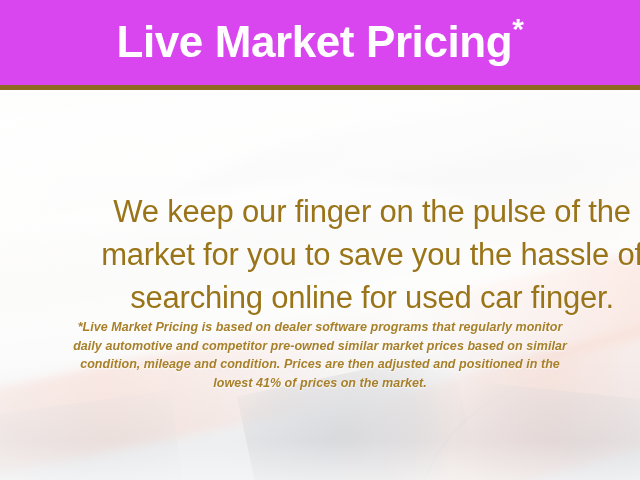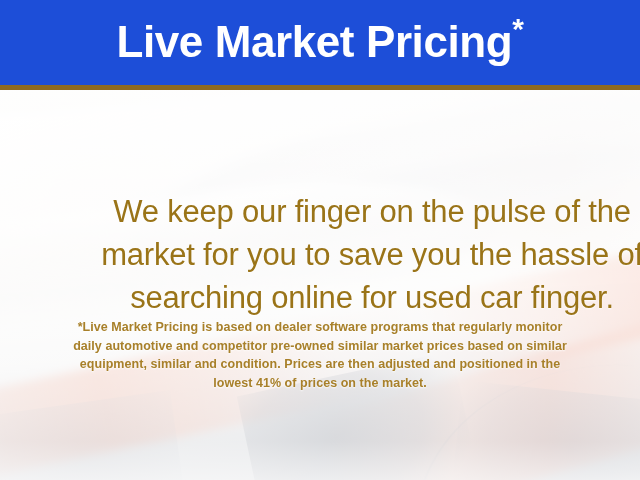--- a/index.html
+++ b/index.html
@@ -232,21 +232,21 @@
         rgba(255,255,255,0.86) 100%);
   }
 
   
   .header-band {
     position: absolute;
     left: 0;
     top: 0;
     width: 640px;
     height: 88px;
-    background: #1d4ed8;
+    background: #d946ef;
     box-sizing: border-box;
     display: flex;
     align-items: center;
     justify-content: center;
   }
   .header-band-edge {
     position: absolute;
     left: 0;
     top: 85px;
     width: 640px;
@@ -299,20 +299,21 @@
     top: 318px;
     width: 640px;
     text-align: center;
     color: #a8802a;
     font-size: 12.5px;
     font-weight: bold;
     line-height: 18.5px;
     letter-spacing: 0.05px;
     margin: 0;
     text-shadow: 0 1px 2px rgba(255,255,255,0.9);
+    font-style: italic;
   }
   .disclaimer-line { display: block; white-space: nowrap; }
 </style>
 </head>
 <body>
 
 <div id="stage">
 
   <div class="photo">
     <div class="bg-warm-left"></div>
@@ -338,17 +339,17 @@
 
   <p class="headline">
     <span class="headline-line">We keep our finger on the pulse of the</span>
     <span class="headline-line">market for you to save you the hassle of</span>
     <span class="headline-line">searching online for used car finger.</span>
   </p>
 
   <p class="disclaimer">
     <span class="disclaimer-line">*Live Market Pricing is based on dealer software programs that regularly monitor</span>
     <span class="disclaimer-line">daily automotive and competitor pre-owned similar market prices based on similar</span>
-    <span class="disclaimer-line">equipment, similar and condition. Prices are then adjusted and positioned in the</span>
+    <span class="disclaimer-line">condition, mileage and condition. Prices are then adjusted and positioned in the</span>
     <span class="disclaimer-line">lowest 41% of prices on the market.</span>
   </p>
 
 </div>
 
 </body></html>

